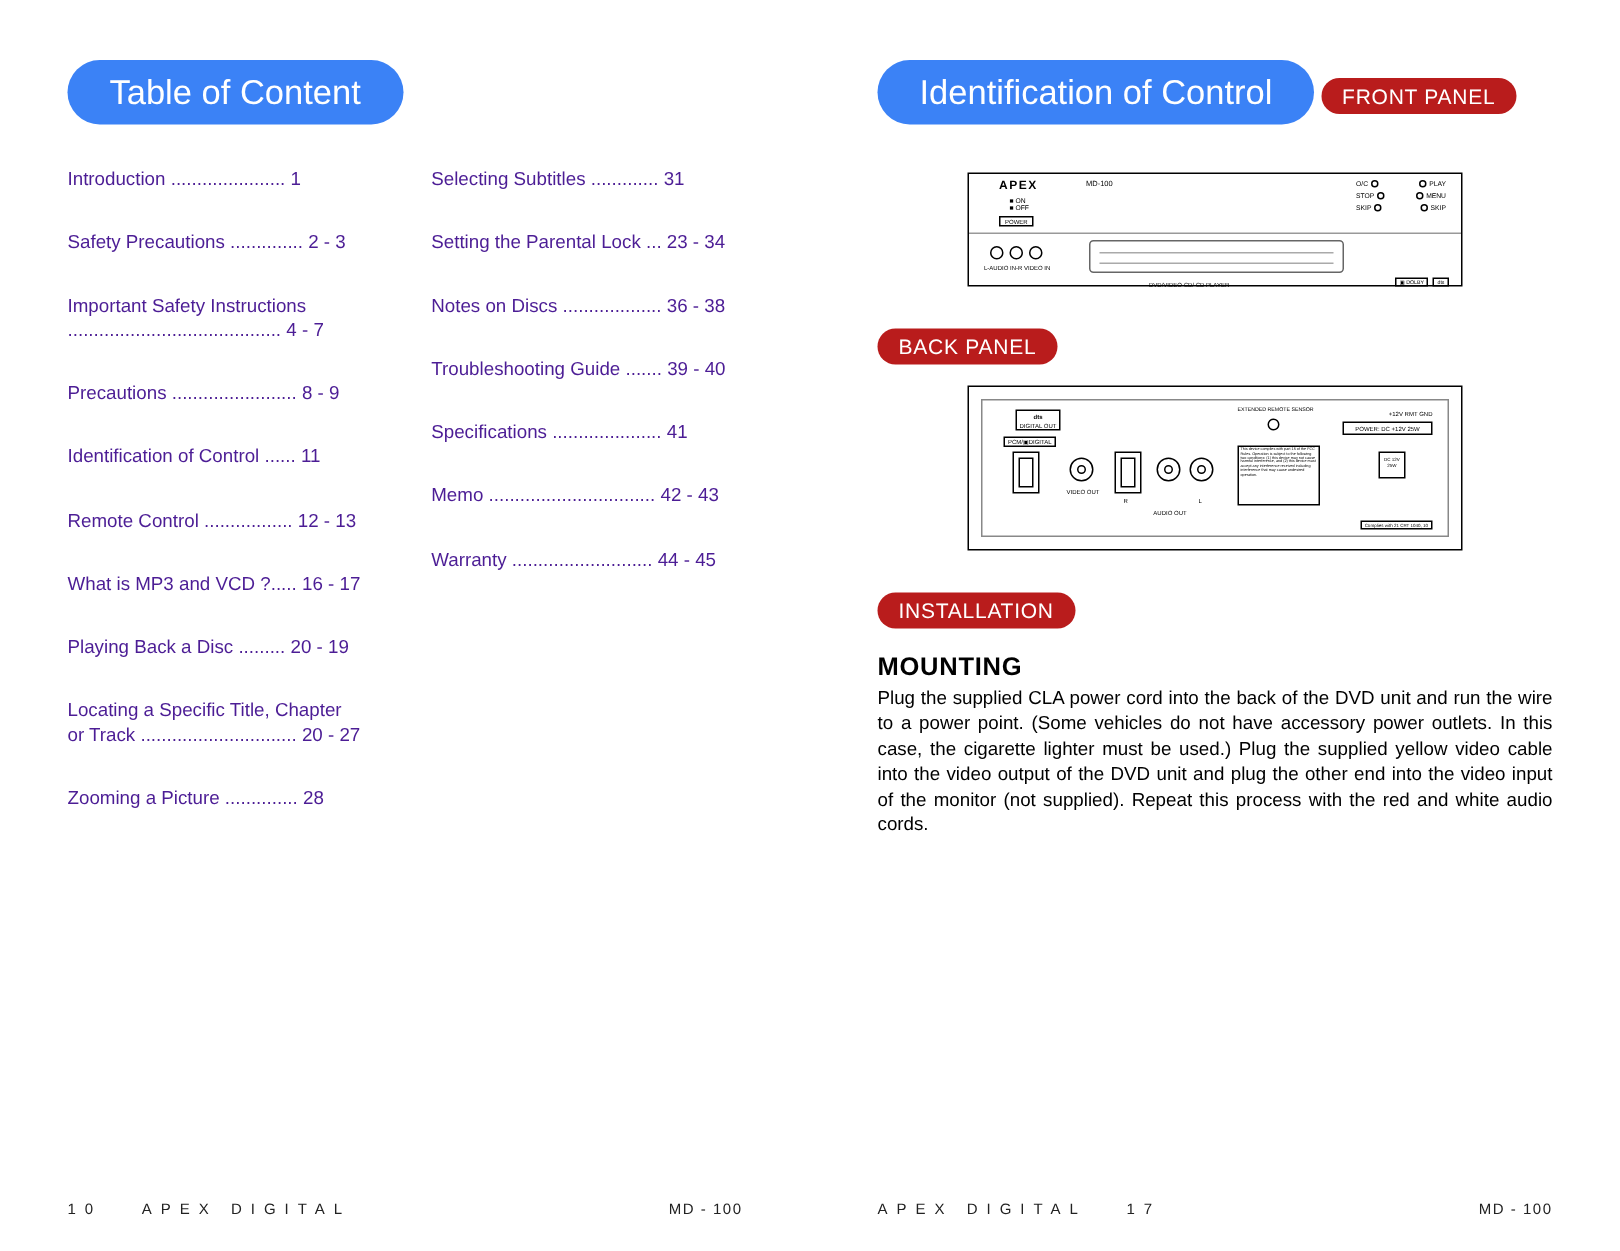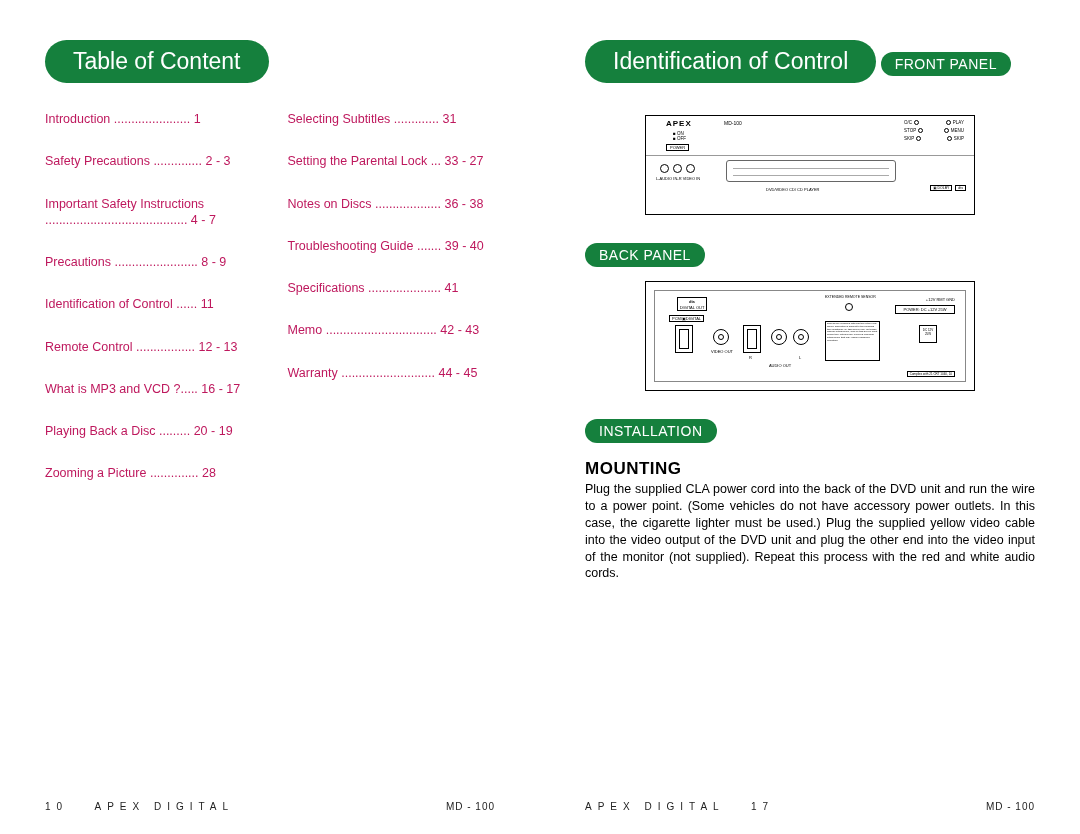--- a/index.html
+++ b/index.html
@@ -17,56 +17,56 @@
     height: 100%;
   }
   .page {
     width: 50%;
     padding: 40px 40px 20px 45px;
     position: relative;
   }
   .page-right { padding: 40px 45px 20px 45px; }
   .pill {
     display: inline-block;
-    background: #15803d;
+    background: #3b82f6;
     color: #fff;
     border-radius: 999px;
     padding: 8px 28px;
     font-size: 23px;
     font-weight: 400;
     margin-bottom: 28px;
   }
   .toc-cols {
     display: flex;
     gap: 30px;
     font-size: 12.5px;
-    color: #be185d;
+    color: #4c1d95;
   }
   .toc-col { flex: 1; }
   .toc-entry { margin-bottom: 26px; line-height: 1.3; white-space: pre-line; }
   .section-pill {
     display: inline-block;
-    background: #15803d;
+    background: #b91c1c;
     color: #fff;
     border-radius: 999px;
     padding: 4px 14px;
     font-size: 14px;
     font-weight: 400;
     margin: 10px 0 10px 0;
     letter-spacing: 0.5px;
     text-align: center;
   }
   .panel-box {
     border: 1.5px solid #000;
     width: 330px;
     margin: 4px auto 18px auto;
     position: relative;
     background: #fff;
   }
-  .front-panel { height: 100px; }
+  .front-panel { height: 76px; }
   .back-panel { height: 110px; }
   .fp-top {
     height: 40px;
     border-bottom: 1px solid #999;
     position: relative;
   }
   .fp-brand {
     position: absolute; top: 3px; left: 20px;
     font-size: 8px; letter-spacing: 1px; font-weight: bold;
   }
@@ -141,25 +141,27 @@
       <div class="toc-col">
         <div class="toc-entry">Introduction   ......................   1</div>
         <div class="toc-entry">Safety Precautions ..............   2 - 3</div>
         <div class="toc-entry">Important Safety Instructions
 .........................................     4 - 7</div>
         <div class="toc-entry">Precautions  ........................  8 - 9</div>
         <div class="toc-entry">Identification of Control ......    11</div>
         <div class="toc-entry">Remote Control  .................   12 - 13</div>
         <div class="toc-entry">What is MP3 and VCD ?.....  16 - 17</div>
         <div class="toc-entry">Playing Back a Disc  .........   20 - 19</div>
+        <div class="toc-entry">Locating a Specific Title, Chapter
+or Track  ..............................    20 - 27</div>
         <div class="toc-entry">Zooming a Picture ..............    28</div>
       </div>
       <div class="toc-col">
         <div class="toc-entry">Selecting Subtitles .............     31</div>
-        <div class="toc-entry">Setting the Parental Lock ...   33 - 27</div>
+        <div class="toc-entry">Setting the Parental Lock ...   23 - 34</div>
         <div class="toc-entry">Notes on Discs ...................    36 - 38</div>
         <div class="toc-entry">Troubleshooting Guide .......   39 - 40</div>
         <div class="toc-entry">Specifications .....................    41</div>
         <div class="toc-entry">Memo  ................................    42 - 43</div>
         <div class="toc-entry">Warranty  ...........................    44 - 45</div>
       </div>
     </div>
     <div class="footer">
       <span><span>10</span>&nbsp;&nbsp;&nbsp;<span style="letter-spacing:6px">APEX  DIGITAL</span></span>
       <span class="mid">MD - 100</span>

